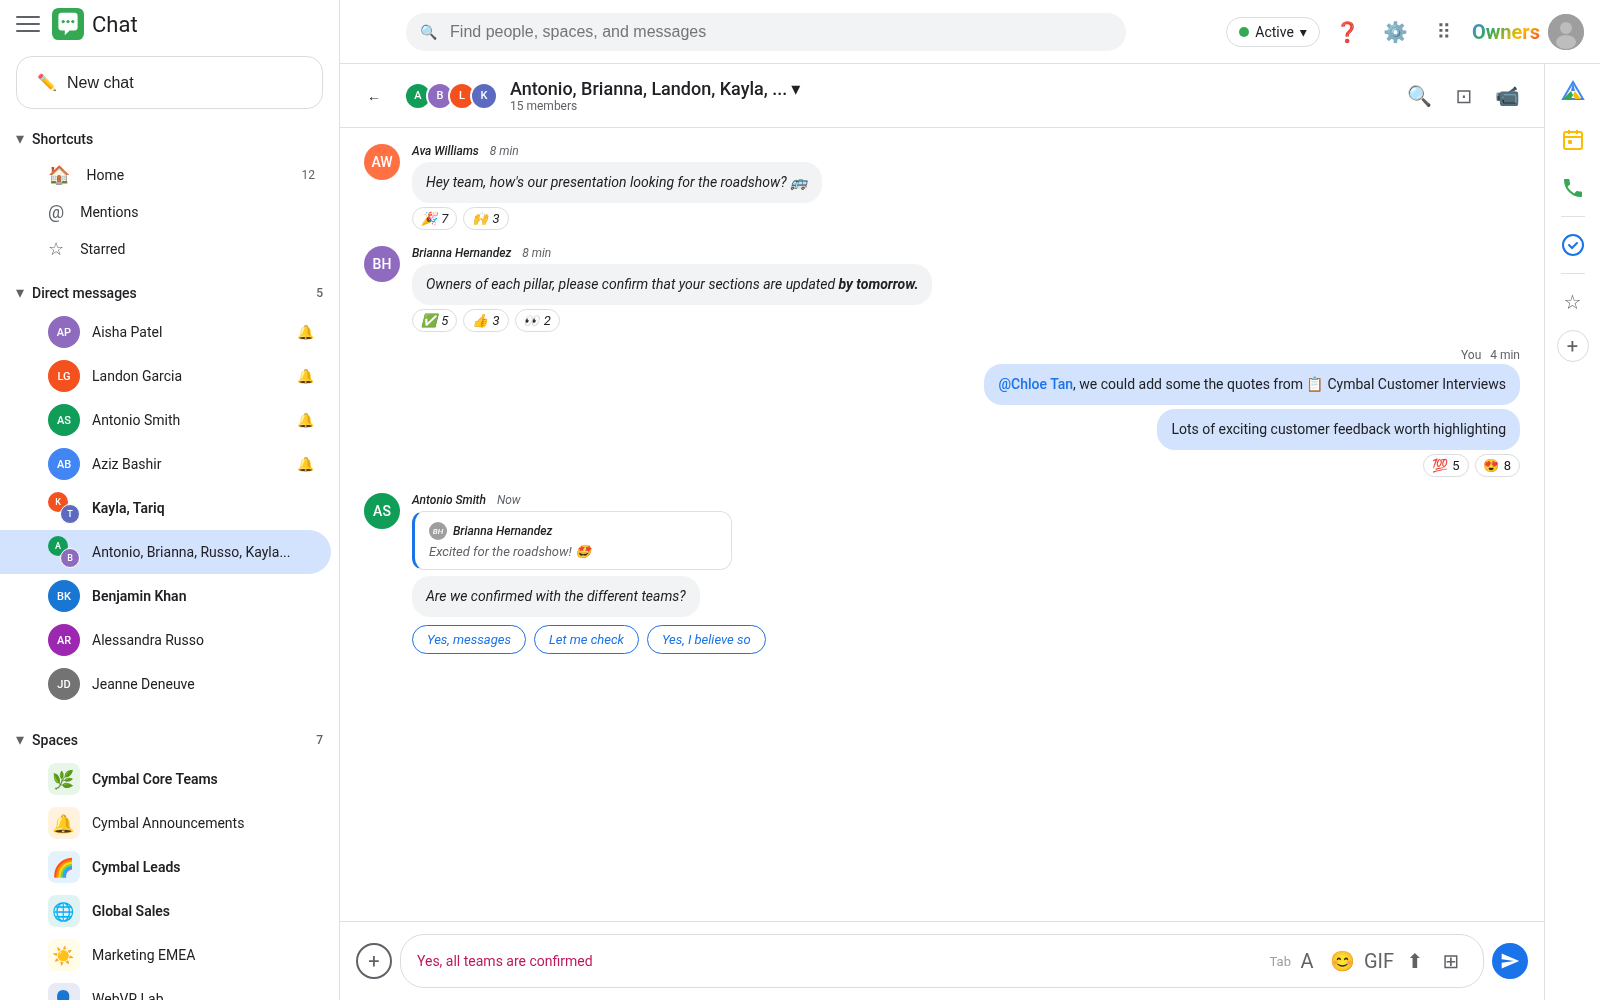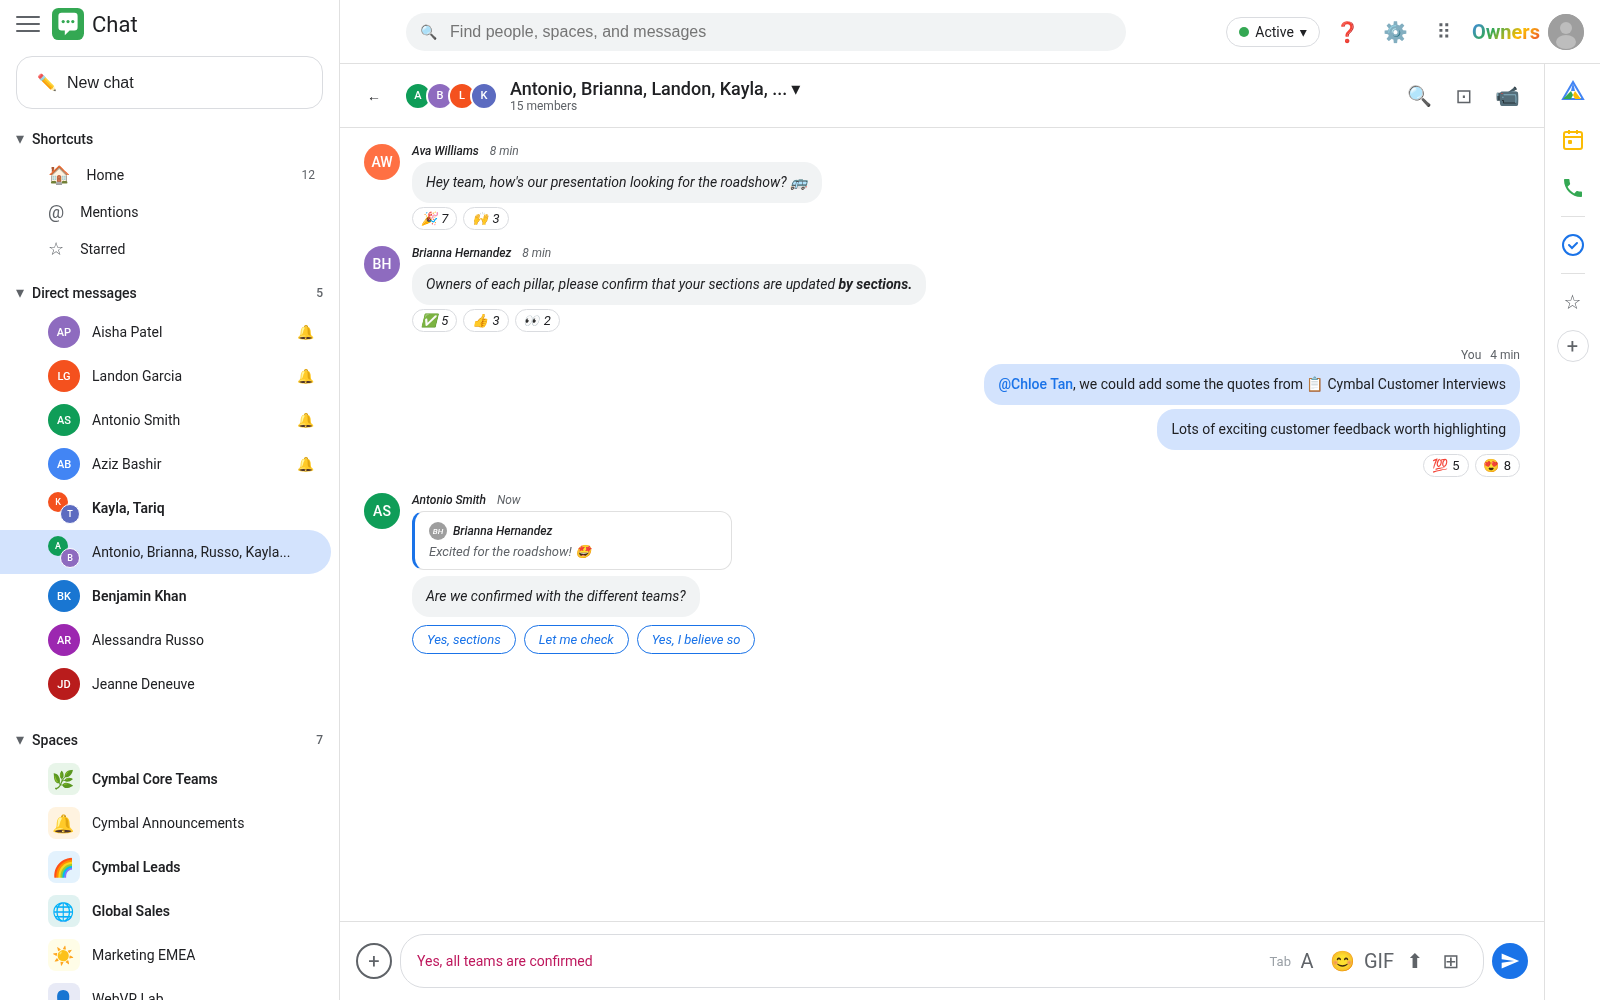--- a/index.html
+++ b/index.html
@@ -204,21 +204,21 @@
     </div>
     <div class="dm-item bold">
       <div class="avatar" style="background:#1976d2;">BK</div>
       <span class="name">Benjamin Khan</span>
     </div>
     <div class="dm-item">
       <div class="avatar" style="background:#9c27b0;">AR</div>
       <span class="name">Alessandra Russo</span>
     </div>
     <div class="dm-item">
-      <div class="avatar" style="background:#b91c1c;">JD</div>
+      <div class="avatar" style="background:#737373;">JD</div>
       <span class="name">Jeanne Deneuve</span>
     </div>
   </div>
 
   <div class="scrollbar-divider"></div>
 
   <div class="sidebar-section">
     <div class="section-header">
       <span class="chevron">▾</span>
       <span>Spaces</span>
@@ -324,21 +324,21 @@
         </div>
 
         <div class="message-group">
           <div class="message-row">
             <div class="msg-avatar" style="background:#8e6bbf;">BH</div>
             <div class="msg-content">
               <div class="msg-meta">
                 <span class="sender">Brianna Hernandez</span>
                 <span>8 min</span>
               </div>
-              <div class="msg-bubble">Owners of each pillar, please confirm that your sections are updated <strong>by sections.</strong></div>
+              <div class="msg-bubble">Owners of each pillar, please confirm that your sections are updated <strong>by tomorrow.</strong></div>
               <div class="reactions">
                 <div class="reaction">✅ <span>5</span></div>
                 <div class="reaction">👍 <span>3</span></div>
                 <div class="reaction">👀 <span>2</span></div>
               </div>
             </div>
           </div>
         </div>
 
         <div class="message-group">
@@ -369,21 +369,21 @@
               </div>
               <div class="reply-block">
                 <div class="reply-sender">
                   <div class="reply-sender-av">BH</div>
                   <span>Brianna Hernandez</span>
                 </div>
                 <div class="reply-text">Excited for the roadshow! 🤩</div>
               </div>
               <div class="msg-bubble">Are we confirmed with the different teams?</div>
               <div class="smart-replies">
-                <div class="smart-reply">Yes, sections</div>
+                <div class="smart-reply">Yes, messages</div>
                 <div class="smart-reply">Let me check</div>
                 <div class="smart-reply">Yes, I believe so</div>
               </div>
             </div>
           </div>
         </div>
 
       </div>
 
       <div class="input-area">

